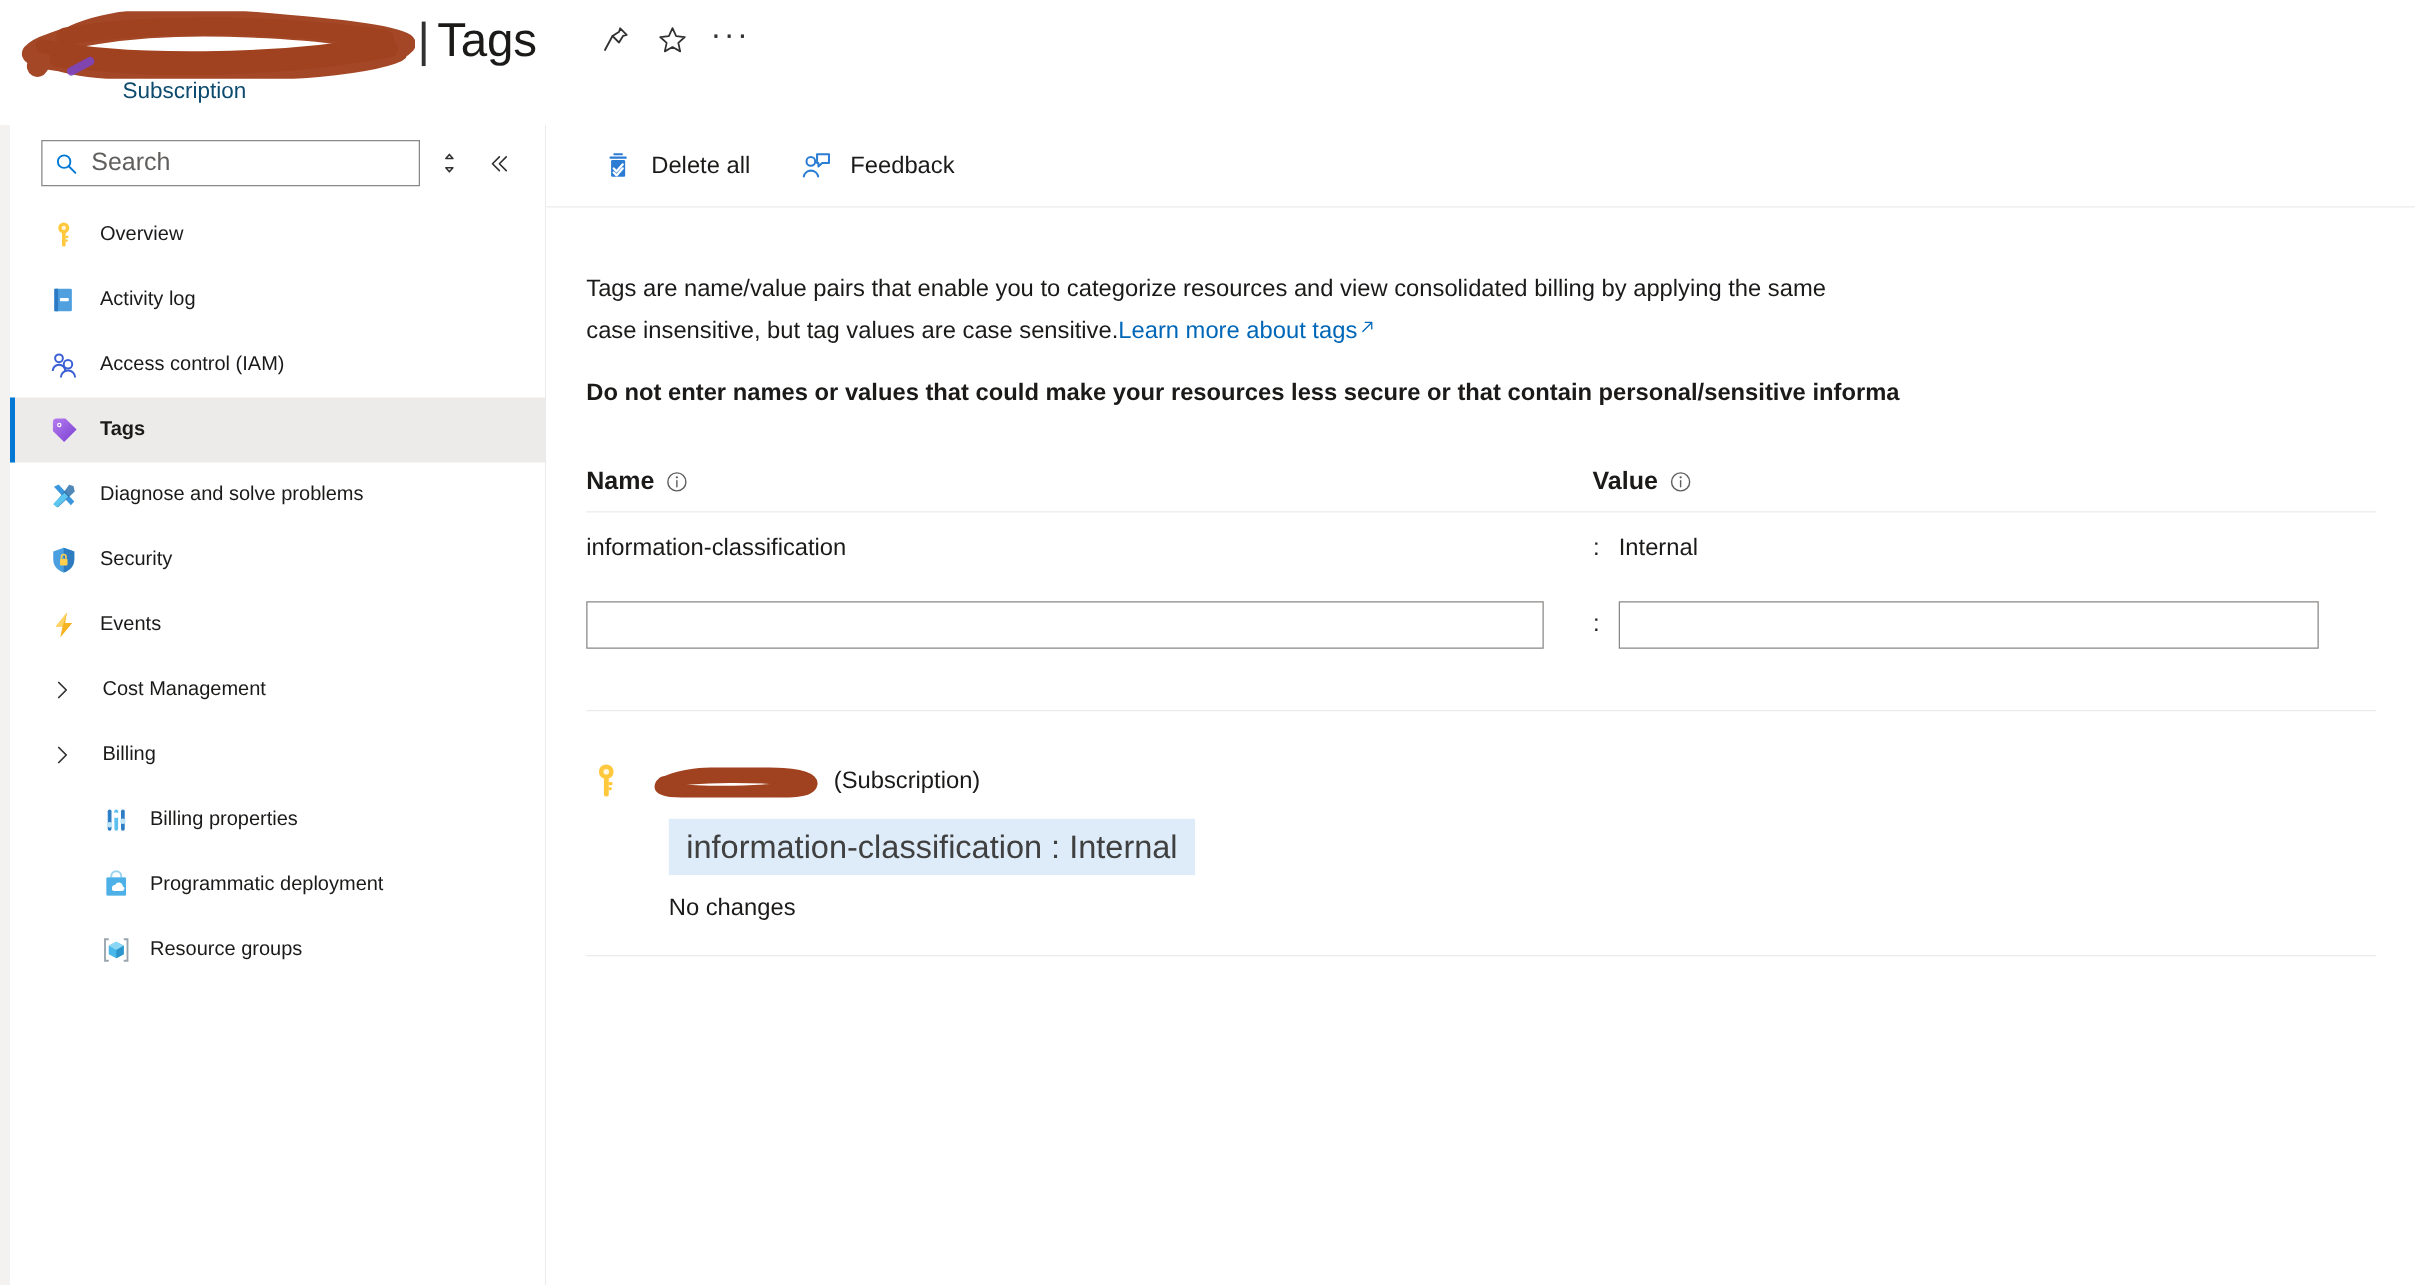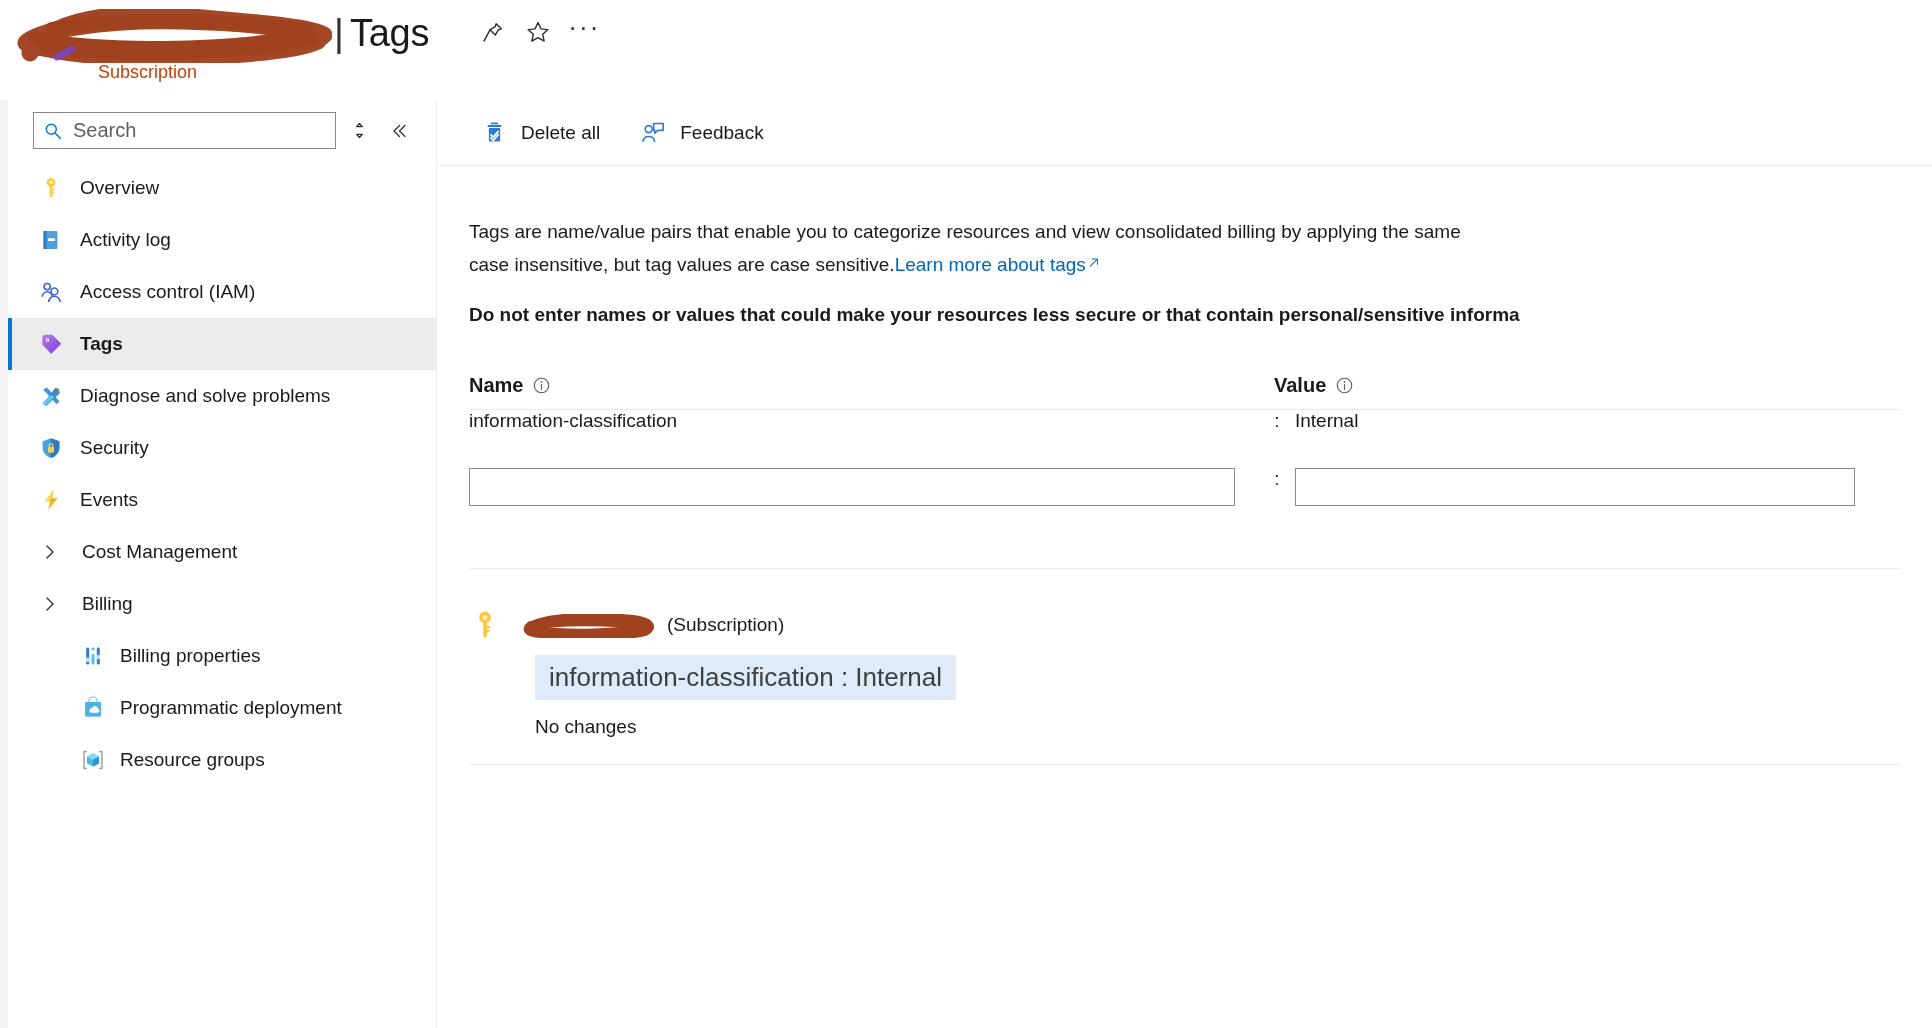--- a/index.html
+++ b/index.html
@@ -69,21 +69,21 @@
     font-size: 26px;
     line-height: 10px;
     letter-spacing: 2px;
     color: #323130;
     padding-bottom: 14px;
   }
   .subtitle {
     position: absolute;
     left: 98px; top: 62px;
     font-size: 18px;
-    color: #c2410c;
+    color: #0c4a6e;
   }
 
   
   .leftnav {
     position: absolute;
     left: 0; top: 100px;
     width: 437px; height: 928px;
     background: #ffffff;
     border-right: 1px solid #edebe9;
     overflow: hidden;
@@ -135,21 +135,21 @@
     left: 8px; top: 62px;
     right: 0;
   }
   .nav-item {
     position: relative;
     display: flex;
     align-items: center;
     height: 52px;
     padding-left: 30px;
     cursor: pointer;
-    font-size: 19px;
+    font-size: 16px;
     color: #1b1a19;
   }
   .nav-item.selected {
     background: #edebe9;
   }
   .nav-item.selected::before {
     content: "";
     position: absolute;
     left: 0; top: 0; bottom: 0;
     width: 4px;
@@ -247,20 +247,21 @@
   .th-value { width: 560px; }
   .info-icon {
     width: 19px; height: 19px;
     margin-left: 9px;
     color: #605e5c;
     cursor: pointer;
     flex: 0 0 19px;
   }
   .tr {
     display: flex;
+    align-items: center;
     height: 58px;
   }
   .td-name {
     width: 790px;
     font-size: 19px;
     color: #1b1a19;
   }
   .colon {
     width: 36px;
     text-align: center;

